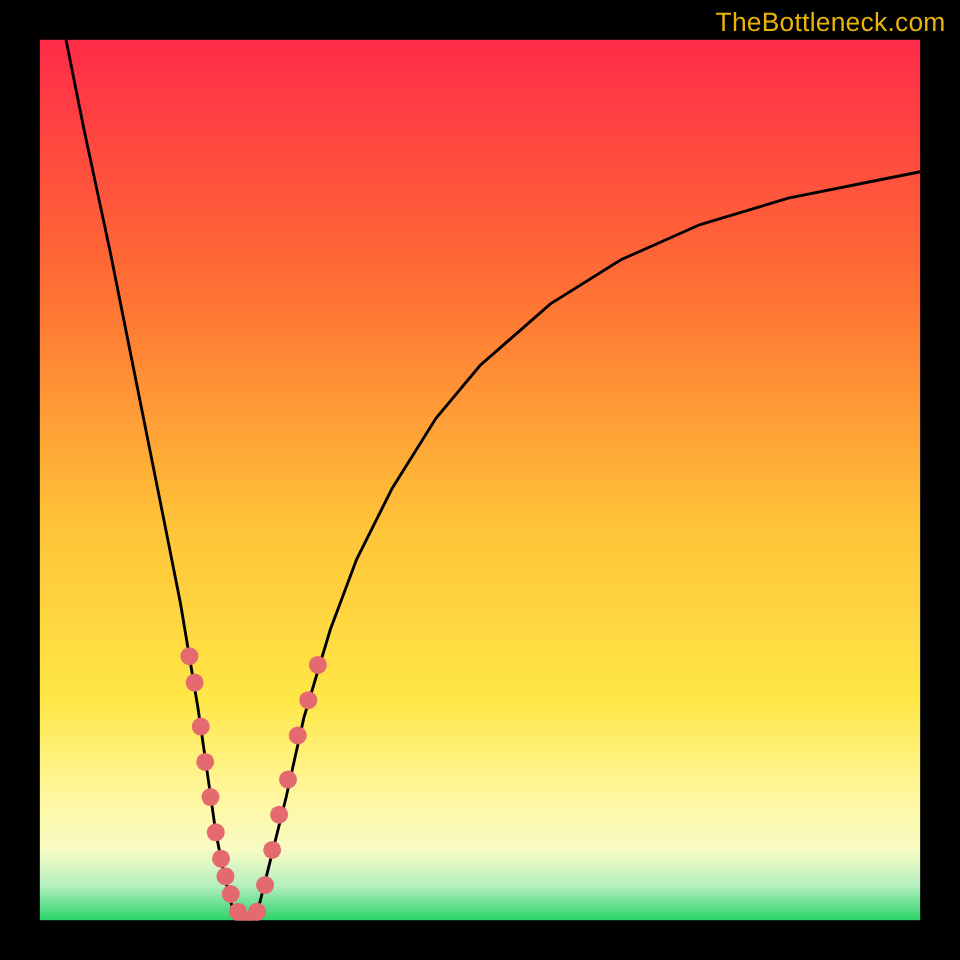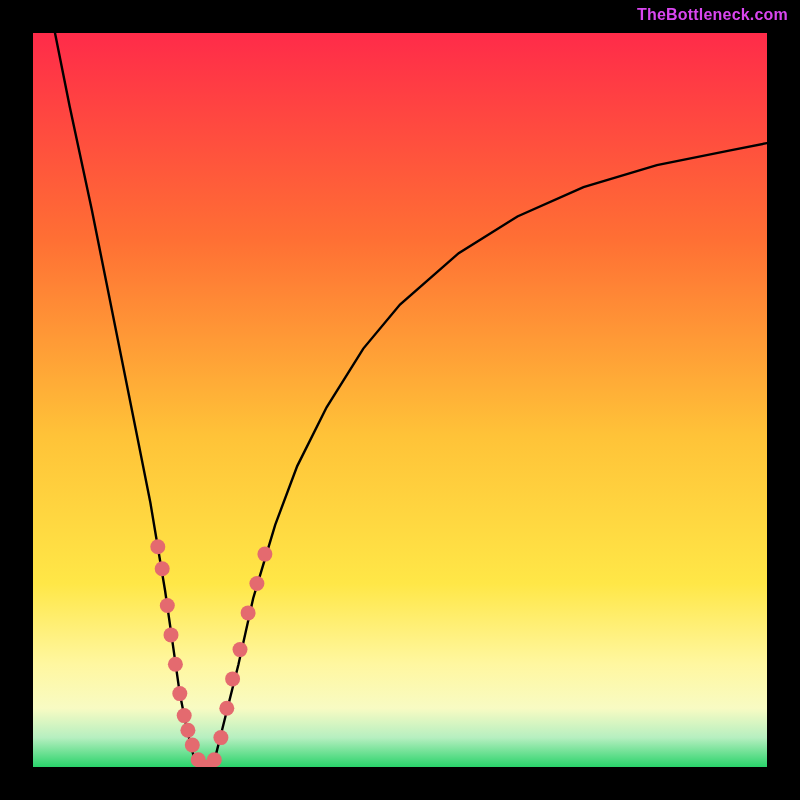--- a/index.html
+++ b/index.html
@@ -24,23 +24,23 @@
     top: 33px;
     width: 734px;
     height: 734px;
     
   }
   .watermark {
     position: absolute;
     top: 6px;
     right: 12px;
     font-family: Arial, Helvetica, sans-serif;
-    font-size: 16px;
-    font-weight: 700;
-    color: #d946ef;
+    font-size: 22px;
+    font-weight: 400;
+    color: #eab308;
     letter-spacing: 0.2px;
   }
   svg {
     display: block;
   }
 </style>
 </head>
 <body>
 
 <div class="frame">

